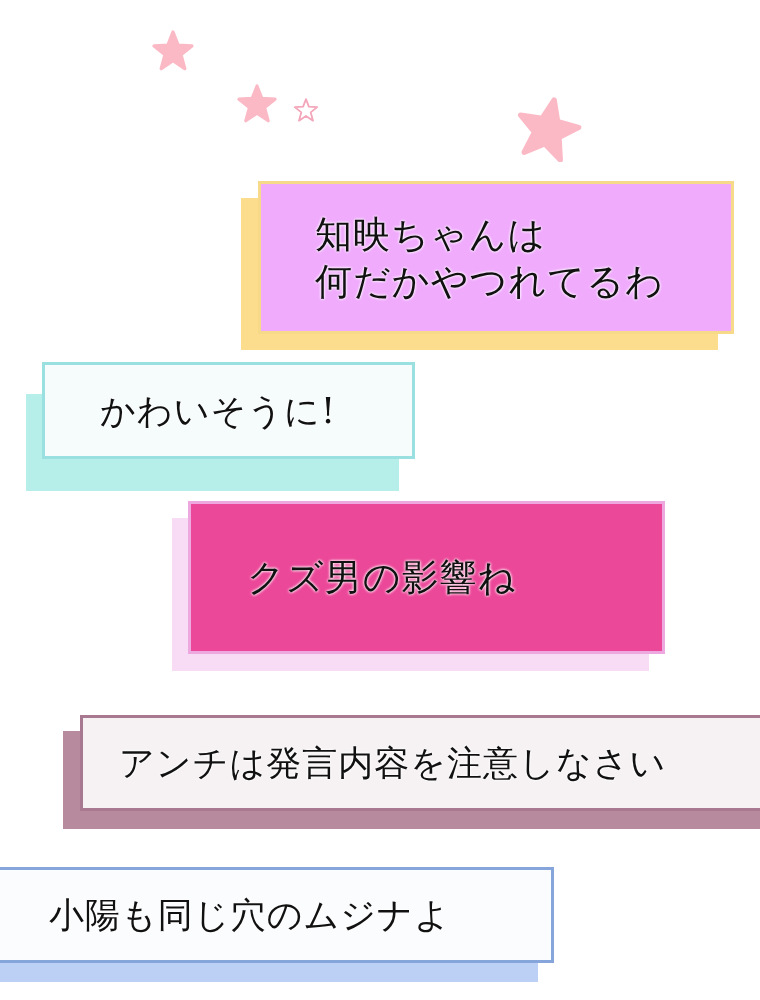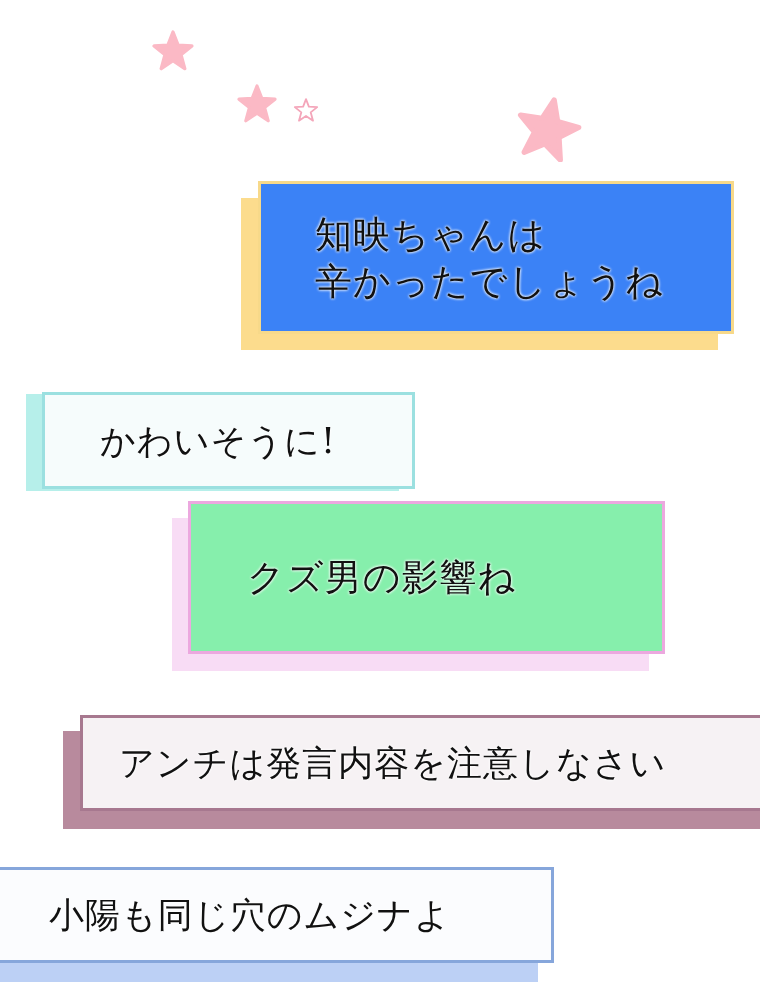--- a/index.html
+++ b/index.html
@@ -21,32 +21,32 @@
   <path d="M50 5 L62 36 L95 38 L69 59 L78 92 L50 73 L22 92 L31 59 L5 38 L38 36 Z" fill="#fbb9c5" stroke="#fbb9c5" stroke-width="8" stroke-linejoin="round"></path>
 </svg>
 <svg class="star" style="left:293px;top:97px" width="26" height="26" viewBox="0 0 100 100">
   <path d="M50 8 L61 37 L93 39 L68 59 L77 91 L50 73 L23 91 L32 59 L7 39 L39 37 Z" fill="none" stroke="#f4a6ba" stroke-width="7" stroke-linejoin="round"></path>
 </svg>
 <svg class="star" style="left:514px;top:96px" width="68" height="66" viewBox="0 0 100 100">
   <path d="M50 5 L62 36 L95 38 L69 59 L78 92 L50 73 L22 92 L31 59 L5 38 L38 36 Z" fill="#fbb9c5" stroke="#fbb9c5" stroke-width="8" stroke-linejoin="round" transform="rotate(12 50 50)"></path>
 </svg>
 
 <div class="shadow" style="left:241px;top:198px;width:477px;height:152px;background:#fcdc8d"></div>
-<div class="frame b1" style="left:258px;top:181px;width:476px;height:153px;border-color:#f7d98a;background:#3b82f6;padding-left:54px">
+<div class="frame b1" style="left:258px;top:181px;width:476px;height:153px;border-color:#f7d98a;background:#f0abfc;padding-left:54px">
   <div class="line">知映ちゃんは</div>
-  <div class="line">辛かったでしょうね</div>
+  <div class="line">何だかやつれてるわ</div>
 </div>
 
 <div class="shadow" style="left:26px;top:394px;width:373px;height:97px;background:#b6efea"></div>
-<div class="frame b2" style="left:42px;top:392px;width:373px;height:97px;border-color:#9be0e0;background:#f6fcfc;padding-left:55px">
+<div class="frame b2" style="left:42px;top:362px;width:373px;height:97px;border-color:#9be0e0;background:#f6fcfc;padding-left:55px">
   <div class="line">かわいそうに!</div>
 </div>
 
 <div class="shadow" style="left:172px;top:518px;width:477px;height:153px;background:#f8dcf5"></div>
-<div class="frame b3" style="left:188px;top:501px;width:477px;height:153px;border-color:#eca8df;background:#86efac;padding-left:56px">
+<div class="frame b3" style="left:188px;top:501px;width:477px;height:153px;border-color:#eca8df;background:#ec4899;padding-left:56px">
   <div class="line">クズ男の影響ね</div>
 </div>
 
 <div class="shadow" style="left:63px;top:731px;width:697px;height:98px;background:#b88a9d"></div>
 <div class="frame b4" style="left:80px;top:715px;width:690px;height:96px;border-color:#a7788f;background:#f6f2f4;padding-left:36px">
   <div class="line">アンチは発言内容を注意しなさい</div>
 </div>
 
 <div class="shadow" style="left:0px;top:950px;width:538px;height:32px;background:#bcd0f5"></div>
 <div class="frame b5" style="left:-4px;top:867px;width:558px;height:96px;border-color:#86a6db;background:#fbfcfe;padding-left:50px">

